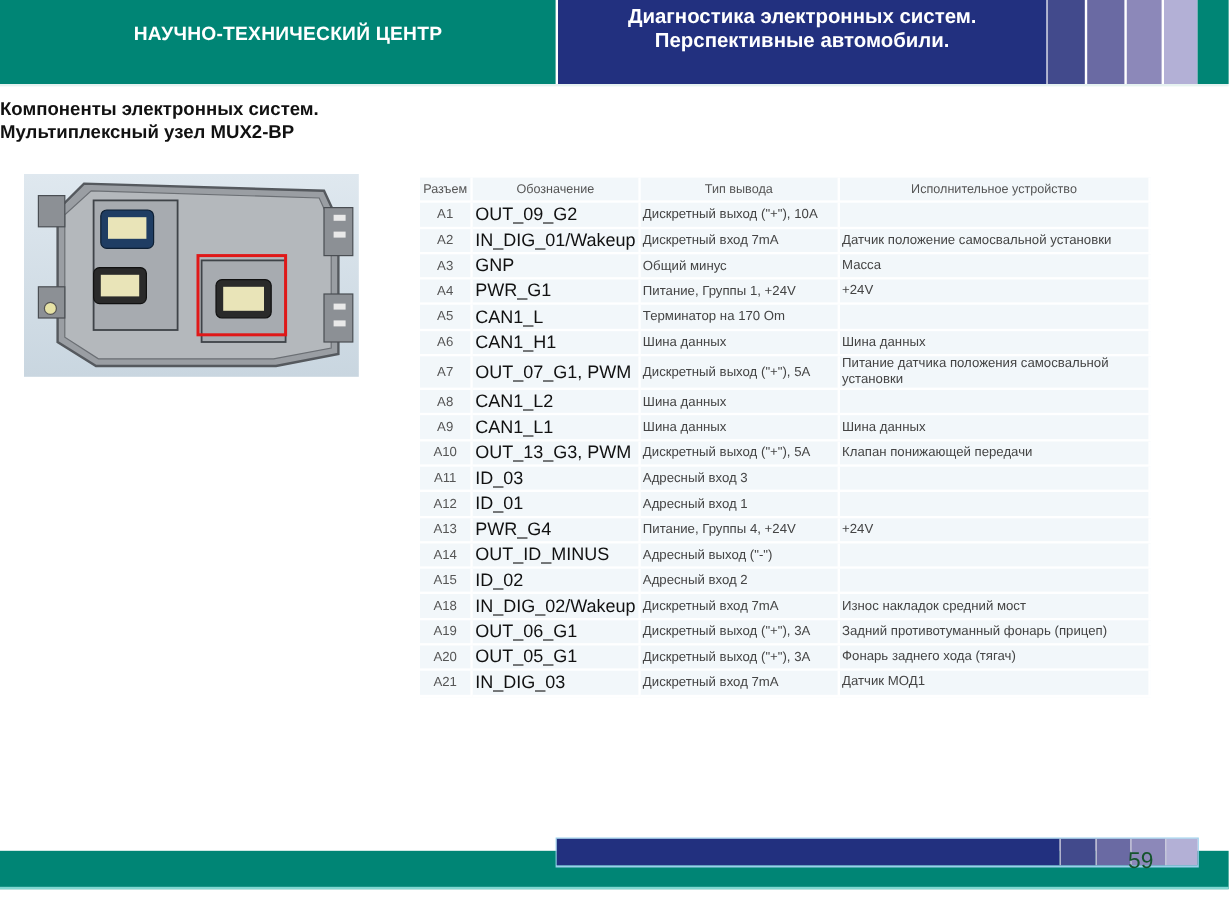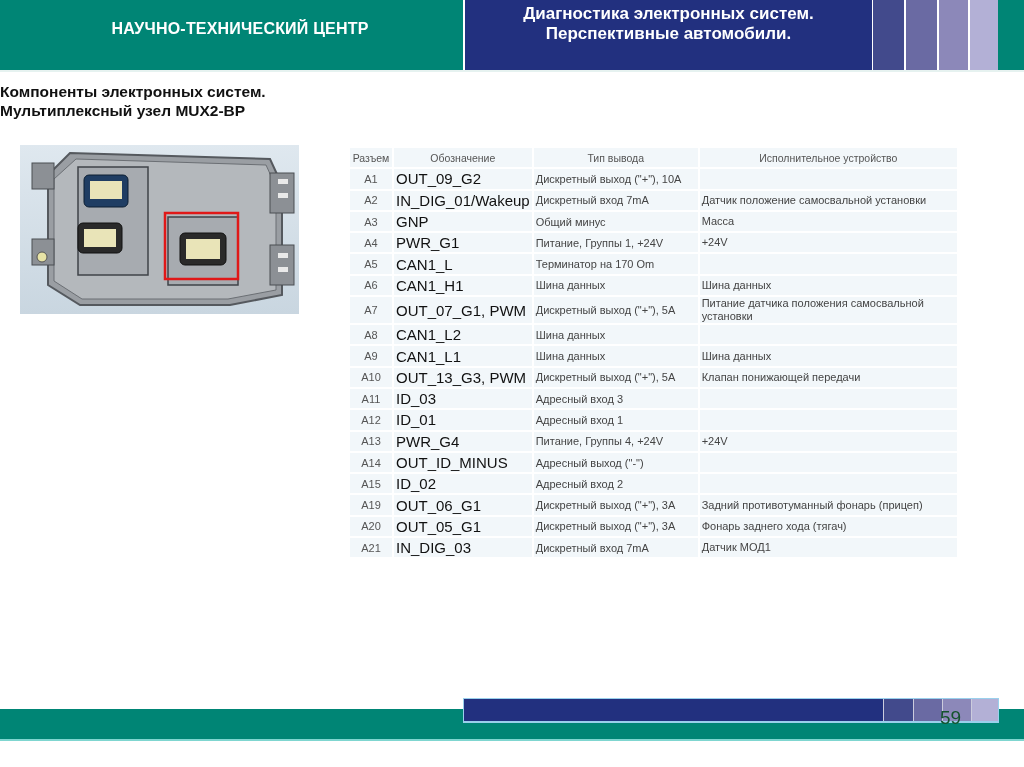--- a/index.html
+++ b/index.html
@@ -187,20 +187,26 @@
         <td class="c2">Адресный выход ("-")</td>
         <td class="c3"></td>
       </tr>
     <tr>
         <td class="c0">A15</td>
         <td class="c1">ID_02</td>
         <td class="c2">Адресный вход 2</td>
         <td class="c3"></td>
       </tr>
     <tr>
+        <td class="c0">A18</td>
+        <td class="c1">IN_DIG_02/Wakeup</td>
+        <td class="c2">Дискретный вход 7mA</td>
+        <td class="c3">Износ накладок средний мост</td>
+      </tr>
+    <tr>
         <td class="c0">A19</td>
         <td class="c1">OUT_06_G1</td>
         <td class="c2">Дискретный выход ("+"), 3A</td>
         <td class="c3">Задний противотуманный фонарь (прицеп)</td>
       </tr>
     <tr>
         <td class="c0">A20</td>
         <td class="c1">OUT_05_G1</td>
         <td class="c2">Дискретный выход ("+"), 3A</td>
         <td class="c3">Фонарь заднего хода (тягач)</td>

